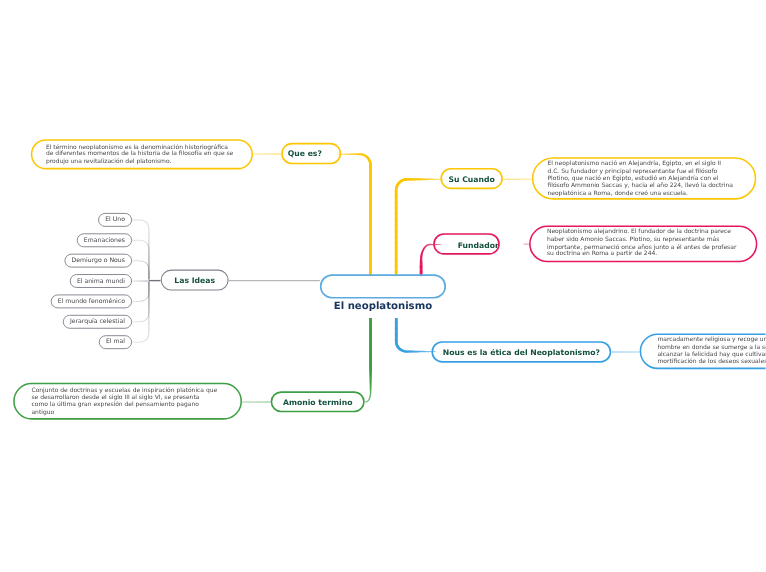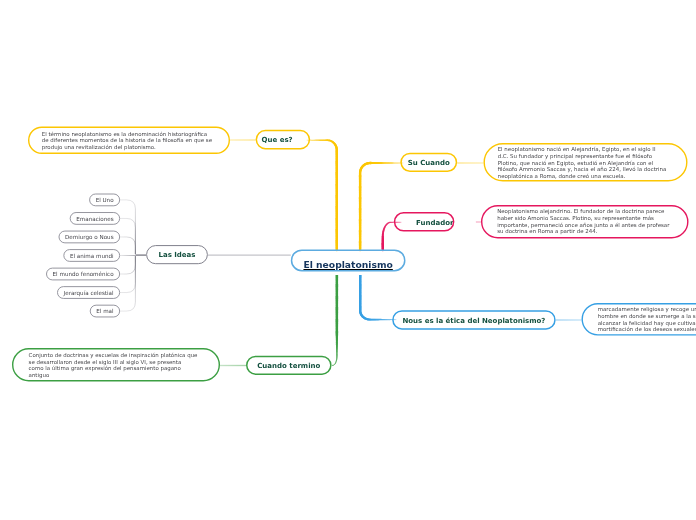--- a/index.html
+++ b/index.html
@@ -12,22 +12,22 @@
   svg#links-top{position:absolute;left:0;top:0;width:696px;height:520px;z-index:30;pointer-events:none;}
   .node{position:absolute;box-sizing:border-box;background:#fff;
         display:flex;align-items:center;justify-content:center;
         border-radius:999px;}
   .node .lbl{font-weight:bold;white-space:nowrap;line-height:normal;position:relative;top:0.8px;}
   .para{position:absolute;box-sizing:border-box;background:#fff;
         border-radius:999px;}
   .para .txt{color:#46464a;display:block;font-size:5.45px;line-height:6.6px;}
 
   
-  #center{left:290.8px;top:253px;width:114.7px;height:22px;
-          z-index:20;text-decoration:underline;}
+  #center{left:290.8px;top:267px;width:114.7px;height:22px;
+          z-index:20;}
   #center .lbl{font-size:9.2px;color:#16365e;}
 
   
   #n-que   {left:255.6px;top:129.8px;width:43px; height:19.6px;z-index:20;}
   #n-inicio{left:400.3px;top:152.7px;width:56.9px; height:19.3px;z-index:20;}
   #n-fund  {left:393.8px;top:212px;  width:82px; height:19.6px;z-index:20;}
   #n-etica {left:392.2px;top:310.2px;width:163.5px;height:19.5px;z-index:20;}
   #n-cuando{left:246px;  top:355.7px;width:85.6px; height:19.2px;z-index:20;}
   #n-ideas {left:146.1px;top:245.1px;width:61.8px; height:19.1px;z-index:20;}
 
@@ -613,21 +613,21 @@
   </div>
 
   <div class="node" id="n-etica">
     <span class="lbl">Nous es la ética del Neoplatonismo?</span>
   </div>
   <div class="para" id="p-etica">
     <span class="txt">marcadamente religiosa y recoge una concepción dualista del hombre en donde se sumerge a la sensualidad negativa; para alcanzar la felicidad hay que cultivar el alma mediante la mortificación de los deseos sexuales.</span>
   </div>
 
   <div class="node" id="n-cuando">
-    <span class="lbl">Cuando termino</span>
+    <span class="lbl">Amonio termino</span>
   </div>
   <div class="para" id="p-cuando">
     <span class="txt">Conjunto de doctrinas y escuelas de inspiración platónica que se desarrollaron desde el siglo III al siglo VI, se presenta como la última gran expresión del pensamiento pagano antiguo</span>
   </div>
 
   <div class="node" id="n-ideas">
     <span class="lbl">Las Ideas</span>
   </div>
   <div id="subnodes">
       <div class="sub" style="top: 193.55px; left: 89.1625px;">

